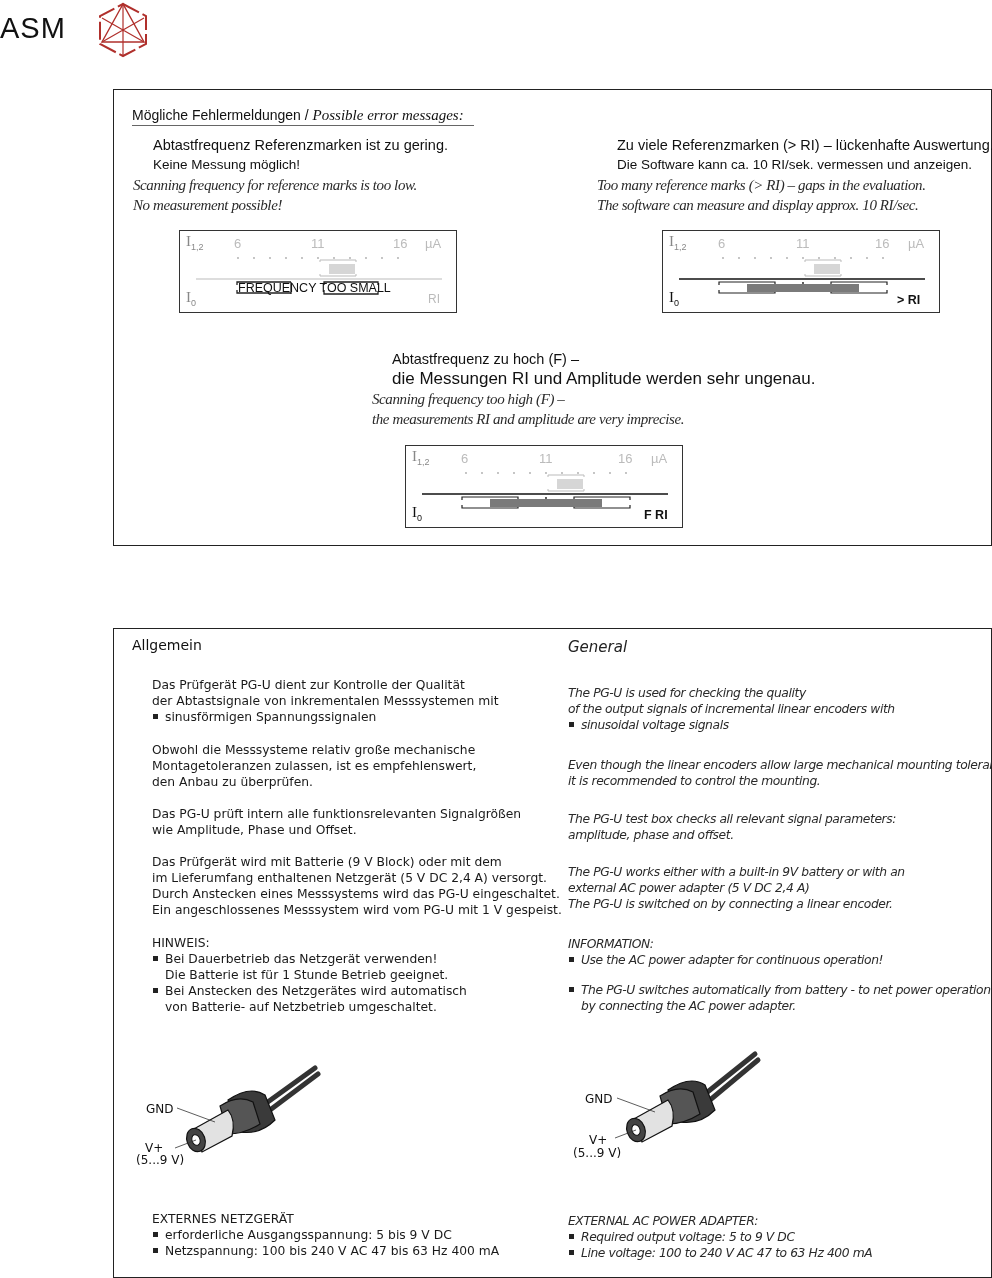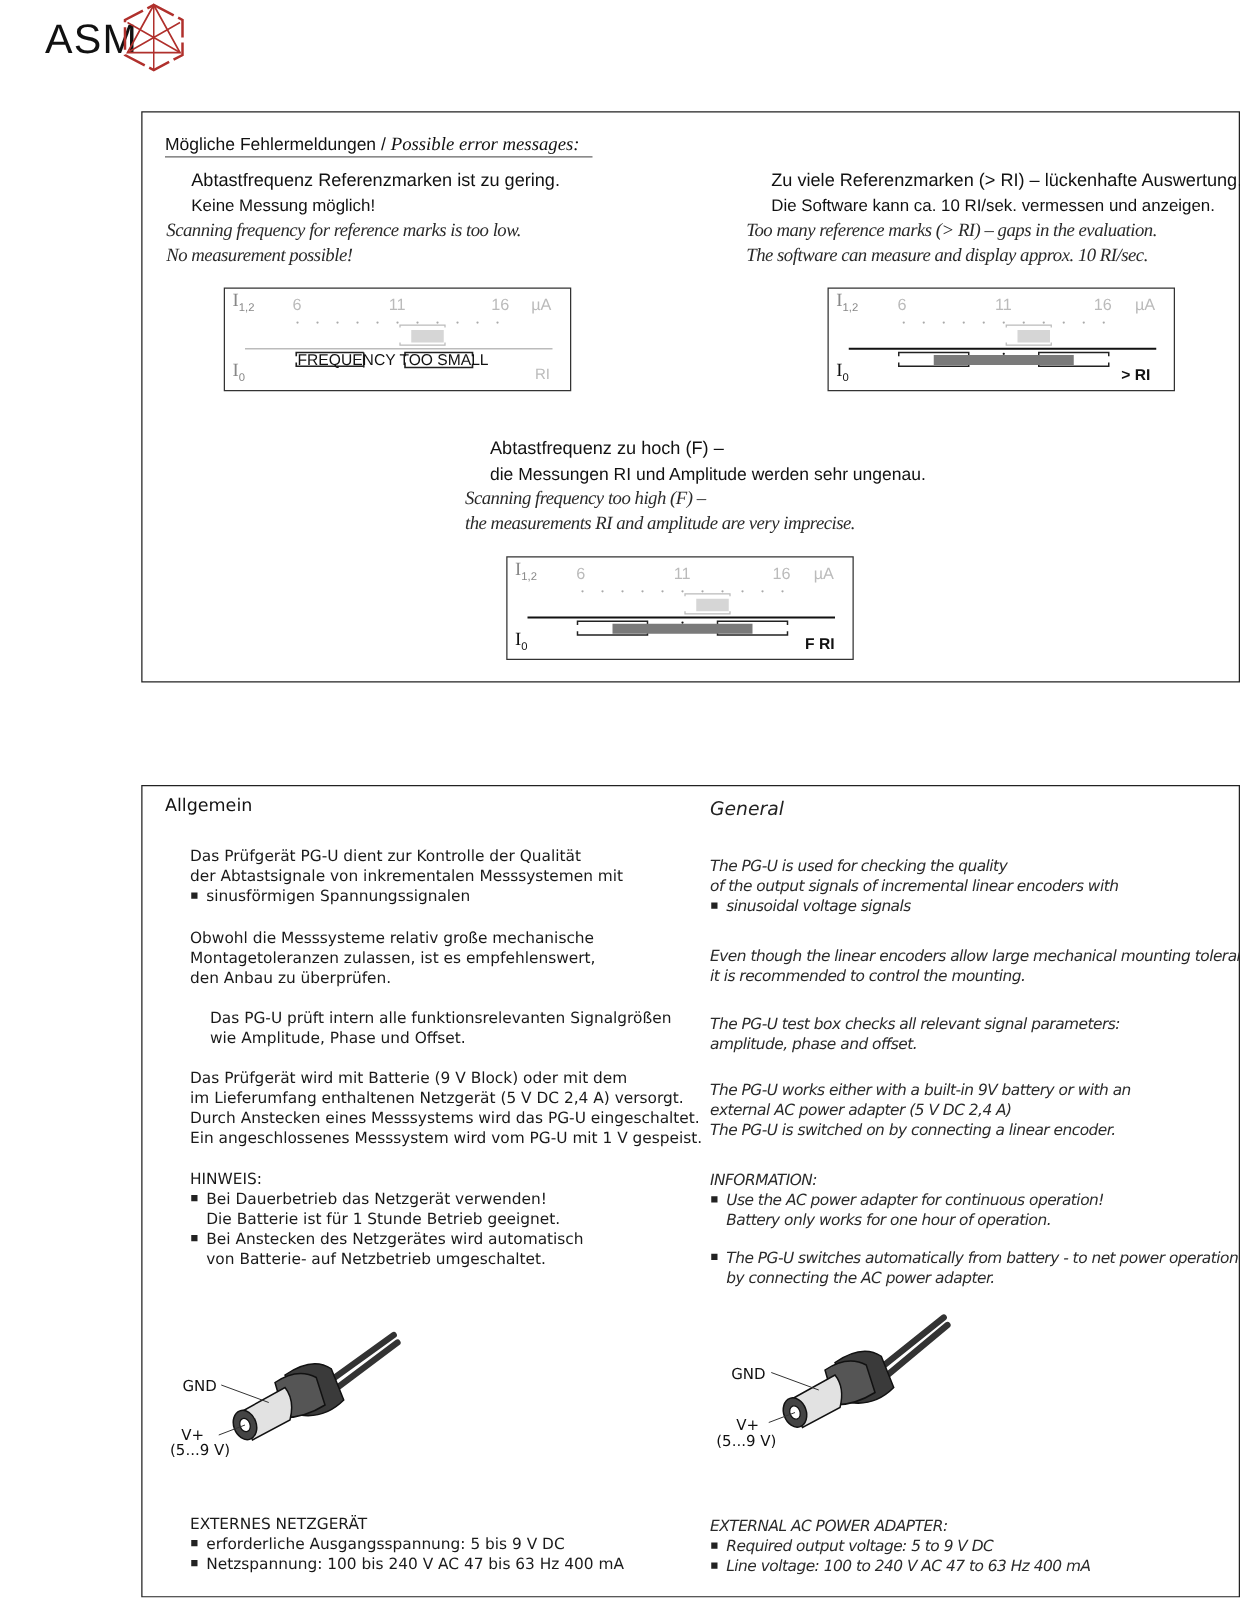--- a/index.html
+++ b/index.html
@@ -1,20 +1,20 @@
 <!DOCTYPE html>
 <html><head>
 <meta charset="utf-8">
 <style>
   html, body { margin: 0; padding: 0; background: #ffffff; }
   body { width: 992px; height: 1278px; position: relative; overflow: hidden; color: #111; }
   .abs { position: absolute; }
 
   
-  .logo-text { left: 0; top: 12px; font-family: "Liberation Sans", sans-serif; font-size: 33px; letter-spacing: 1px; color: #111; padding-left: 36px; }
+  .logo-text { left: 0; top: 12px; font-family: "Liberation Sans", sans-serif; font-size: 29px; letter-spacing: 1px; color: #111; }
   .logo-mark { left: 94px; top: 2px; width: 58px; height: 56px; }
 
   
   .frame { border: 1.5px solid #222; background: #fff; box-sizing: border-box; }
   .frame1 { left: 113px; top: 89px; width: 879px; height: 457px; }
   .frame2 { left: 113px; top: 628px; width: 879px; height: 650px; }
 
   .sans { font-family: "Liberation Sans", sans-serif; }
   .serif-it { font-family: "Liberation Serif", serif; font-style: italic; }
 
@@ -71,21 +71,21 @@
 
 <div class="abs msg msg2">
   <div class="de" style="font-size:14.5px">Zu viele Referenzmarken (&gt; RI) – lückenhafte Auswertung.</div>
   <div class="de" style="font-size:13.5px">Die Software kann ca. 10 RI/sek. vermessen und anzeigen.</div>
   <div class="en">Too many reference marks (&gt; RI) – gaps in the evaluation.</div>
   <div class="en">The software can measure and display approx. 10 RI/sec.</div>
 </div>
 
 <div class="abs msg msg3">
   <div class="de" style="font-size:14.5px">Abtastfrequenz zu hoch (F) –</div>
-  <div class="de" style="font-size:14px">die Messungen RI und Amplitude werden sehr ungenau.</div>
+  <div class="de" style="font-size:17px">die Messungen RI und Amplitude werden sehr ungenau.</div>
   <div class="en">Scanning frequency too high (F) –</div>
   <div class="en">the measurements RI and amplitude are very imprecise.</div>
 </div>
 
 <div class="abs lcd lcd1">
   <svg width="278" height="83">
     <g fill="#bbb" font-family="Liberation Sans, sans-serif" font-size="13">
       <text x="54" y="17">6</text>
       <text x="131" y="17">11</text>
       <text x="213" y="17">16</text>
@@ -188,21 +188,21 @@
 <div class="abs para de" style="left:132px;top:677px">
   <div>Das Prüfgerät PG-U dient zur Kontrolle der Qualität</div>
   <div>der Abtastsignale von inkrementalen Messsystemen mit</div>
   <div class="bullet">sinusförmigen Spannungssignalen</div>
 </div>
 <div class="abs para de" style="left:132px;top:742px">
   <div>Obwohl die Messsysteme relativ große mechanische</div>
   <div>Montagetoleranzen zulassen, ist es empfehlenswert,</div>
   <div>den Anbau zu überprüfen.</div>
 </div>
-<div class="abs para de" style="left:148px;top:806px">
+<div class="abs para de" style="left:132px;top:806px">
   <div>Das PG-U prüft intern alle funktionsrelevanten Signalgrößen</div>
   <div>wie Amplitude, Phase und Offset.</div>
 </div>
 <div class="abs para de" style="left:132px;top:854px">
   <div>Das Prüfgerät wird mit Batterie (9 V Block) oder mit dem</div>
   <div>im Lieferumfang enthaltenen Netzgerät (5 V DC 2,4 A) versorgt.</div>
   <div>Durch Anstecken eines Messsystems wird das PG-U eingeschaltet.</div>
   <div>Ein angeschlossenes Messsystem wird vom PG-U mit 1 V gespeist.</div>
 </div>
 <div class="abs para de" style="left:132px;top:935px">
@@ -249,21 +249,20 @@
   <div>amplitude, phase and offset.</div>
 </div>
 <div class="abs para en" style="left:568px;top:864px">
   <div>The PG-U  works either with a built-in 9V battery or with an</div>
   <div>external AC power adapter (5 V DC 2,4 A)</div>
   <div>The PG-U  is switched on by connecting a linear encoder.</div>
 </div>
 <div class="abs para en" style="left:568px;top:936px">
   <div>INFORMATION:</div>
   <div class="bullet">Use the AC power adapter for continuous operation!</div>
-  <div class="indent">Battery only works for one hour of operation.</div>
   <div style="height:14px"></div>
   <div class="bullet">The PG-U  switches automatically from battery - to net power operation</div>
   <div class="indent">by connecting the AC power adapter.</div>
 </div>
 
 <svg class="abs plug" style="left:560px;top:1050px" viewBox="0 0 260 120">
   <path d="M145 44 L195 4 M150 50 L198 10" stroke="#333" stroke-width="5" stroke-linecap="round"></path>
   <path d="M108 40 Q130 25 145 35 L155 60 Q140 75 120 72 Z" fill="#3a3a3a" stroke="#111" stroke-width="1.2"></path>
   <path d="M100 46 Q118 34 133 42 L140 64 Q124 74 108 74 Z" fill="#555" stroke="#111" stroke-width="1.2"></path>
   <path d="M72 70 L108 50 Q116 60 112 76 L82 92 Z" fill="#e2e2e2" stroke="#111" stroke-width="1.2"></path>

